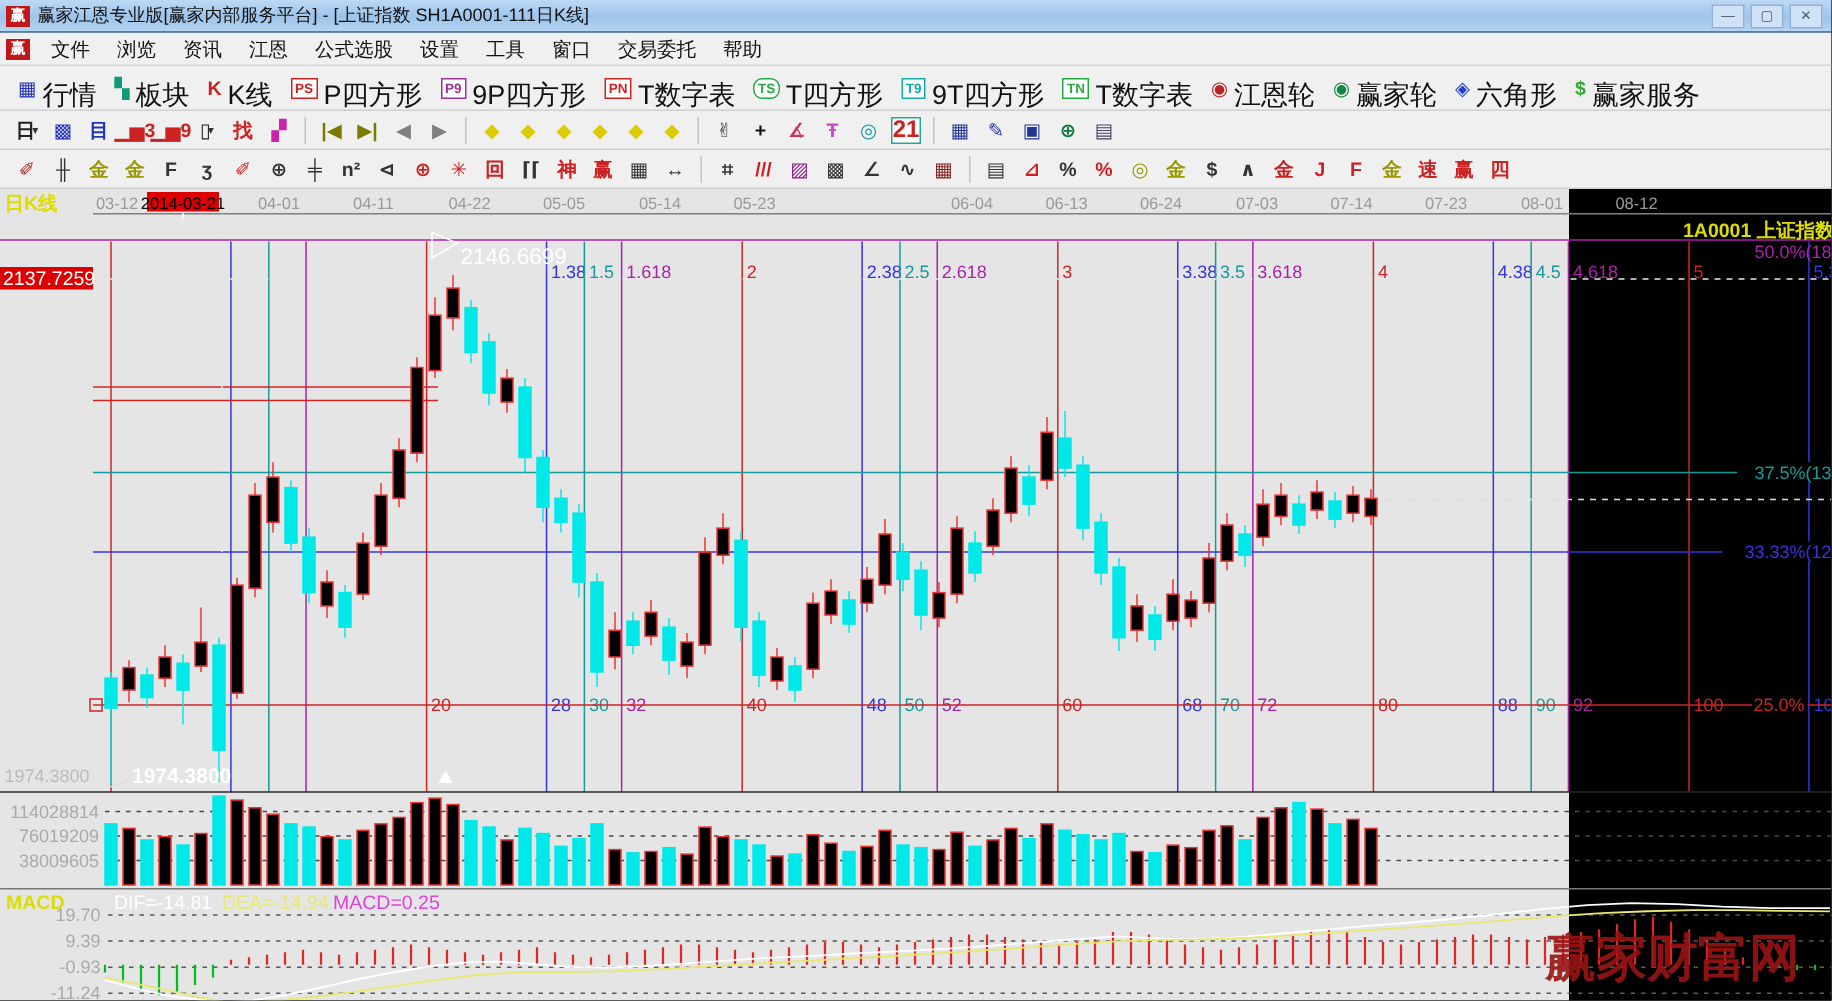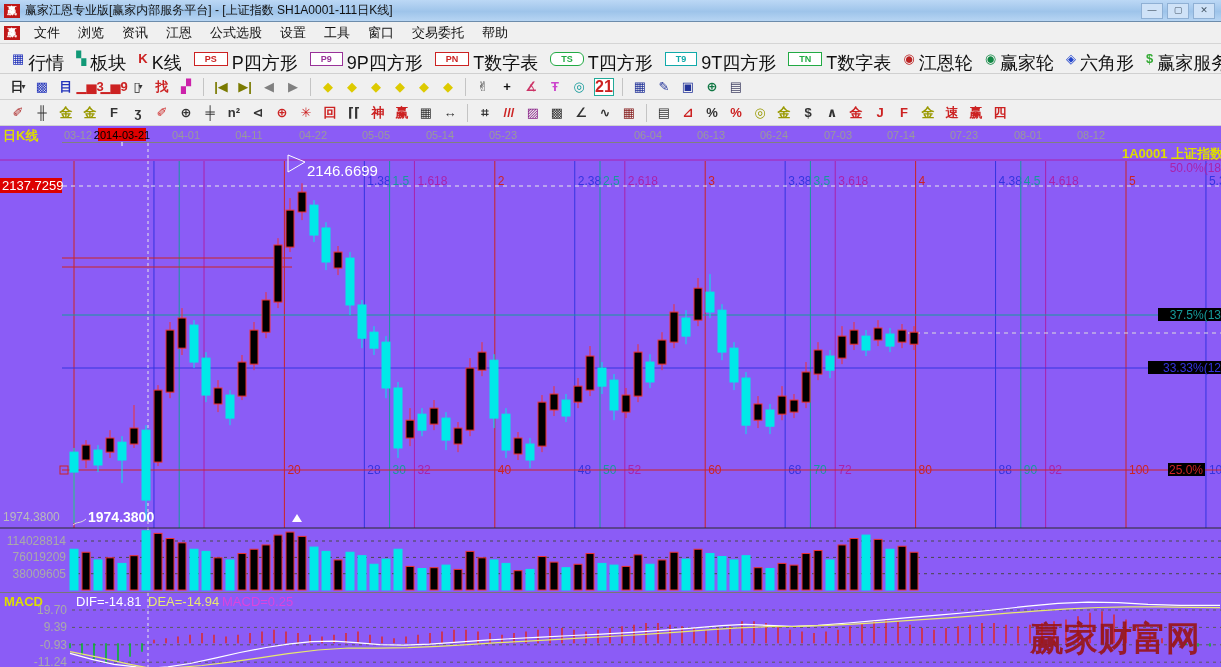--- a/index.html
+++ b/index.html
@@ -19,29 +19,29 @@
     display:flex;align-items:center;border-bottom:1px solid #d5d5d5;box-sizing:border-box;}
   .menu-item{font-size:13px;color:#111;padding:0 9px;white-space:nowrap;}
   
   .toolbar{position:absolute;left:0;width:1221px;background:#f0f0f0;display:flex;align-items:center;
     border-bottom:1px solid #d0d0d0;box-sizing:border-box;padding-left:6px;}
   #toolbar-main{top:44px;height:30px;}
   #toolbar-nav{top:74px;height:26px;}
   #toolbar-draw{top:100px;height:26px;}
   .tbtn{display:flex;align-items:center;gap:4px;padding:1px 6px;cursor:default;white-space:nowrap;}
   .tbtn .glyph{font-size:13px;font-weight:bold;line-height:16px;}
-  .tbtn .glyph.boxed{font-size:9px;border:1px solid currentColor;padding:0 10px;line-height:12px;background:#fff;}
+  .tbtn .glyph.boxed{font-size:9px;border:1px solid currentColor;padding:0 2px;line-height:12px;background:#fff;}
   .tbtn .lbl{font-size:18px;color:#111;margin-top:8px;}
   .icon-cell{width:24px;height:20px;display:flex;align-items:center;justify-content:center;
     font-size:13px;font-weight:bold;line-height:18px;}
   .icon-cell.boxed{border:1px solid #2a9; background:#fff;width:18px;height:16px;font-size:16px;margin:0 3px;}
   .tsep{width:1px;height:18px;background:#c4c4c4;margin:0 5px;flex:0 0 auto;}
   .dd{font-size:8px;color:#333;margin-left:-2px;}
   
-  #chart-wrap{position:absolute;left:0;top:126px;width:1221px;height:541px;background:#8b5cf6;}
+  #chart-wrap{position:absolute;left:0;top:126px;width:1046px;height:541px;background:#e5e5e5;}
   svg text{font-family:"Liberation Sans","DejaVu Sans",sans-serif;}
 </style>
 </head>
 <body>
 <div id="app">
 
   <div id="titlebar">
     <span class="app-logo">赢</span>
     <span id="title-text">赢家江恩专业版[赢家内部服务平台] - [上证指数  SH1A0001-111日K线]</span>
     <span id="win-controls">

